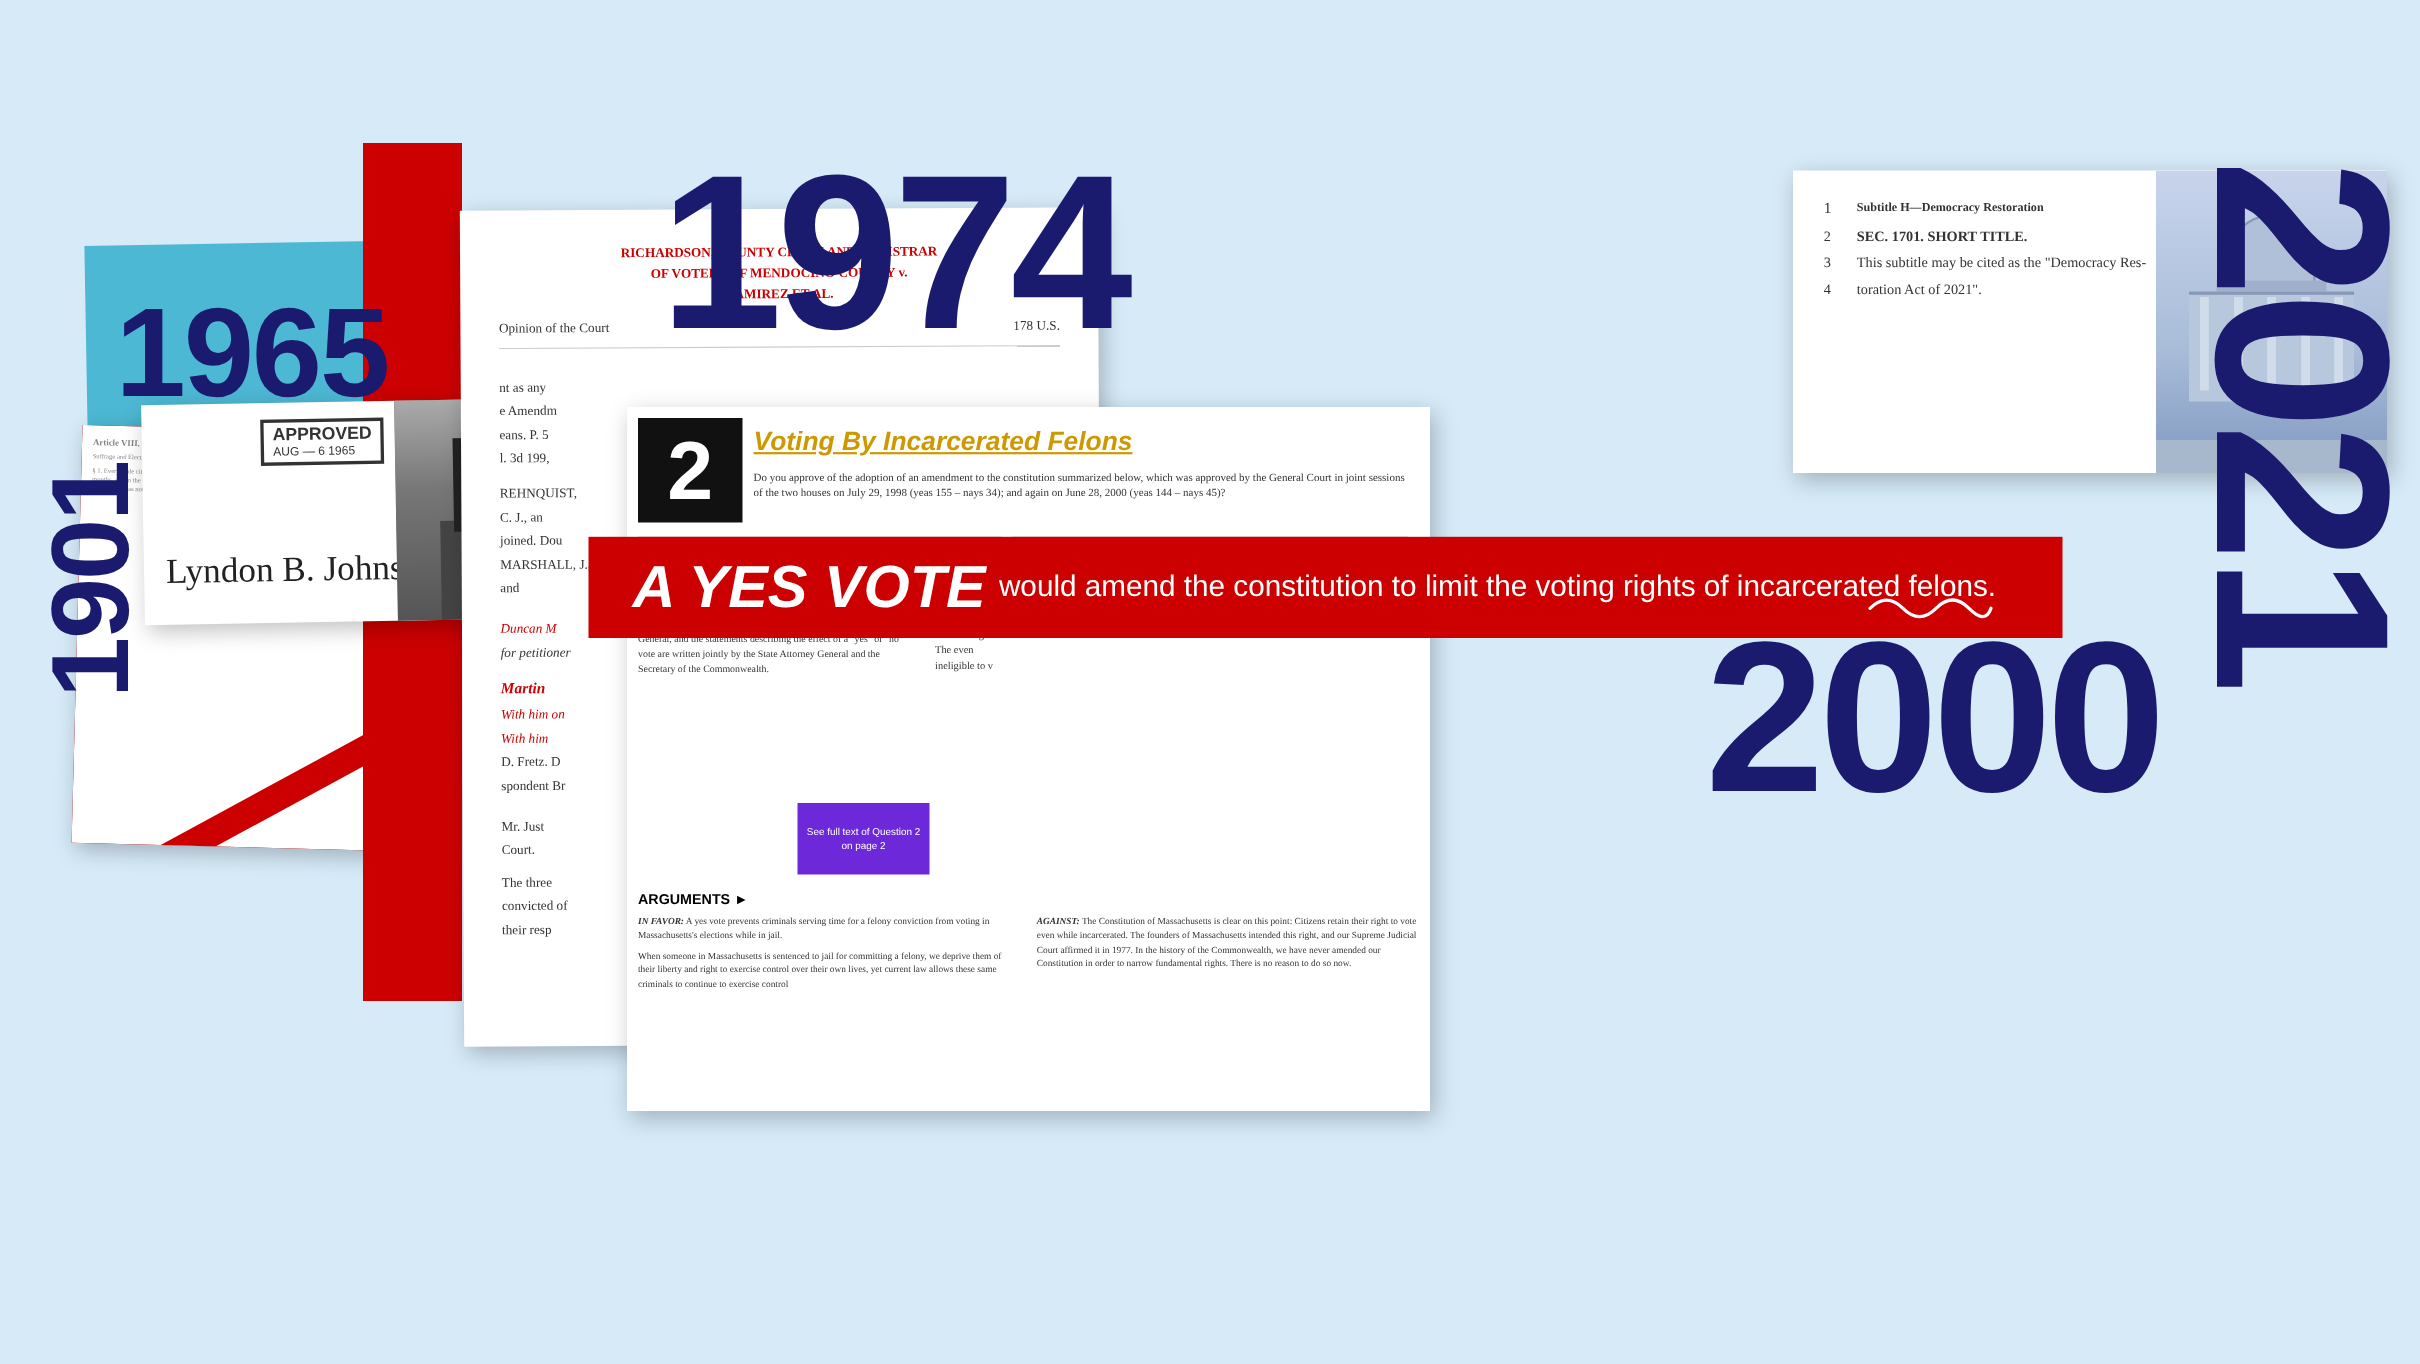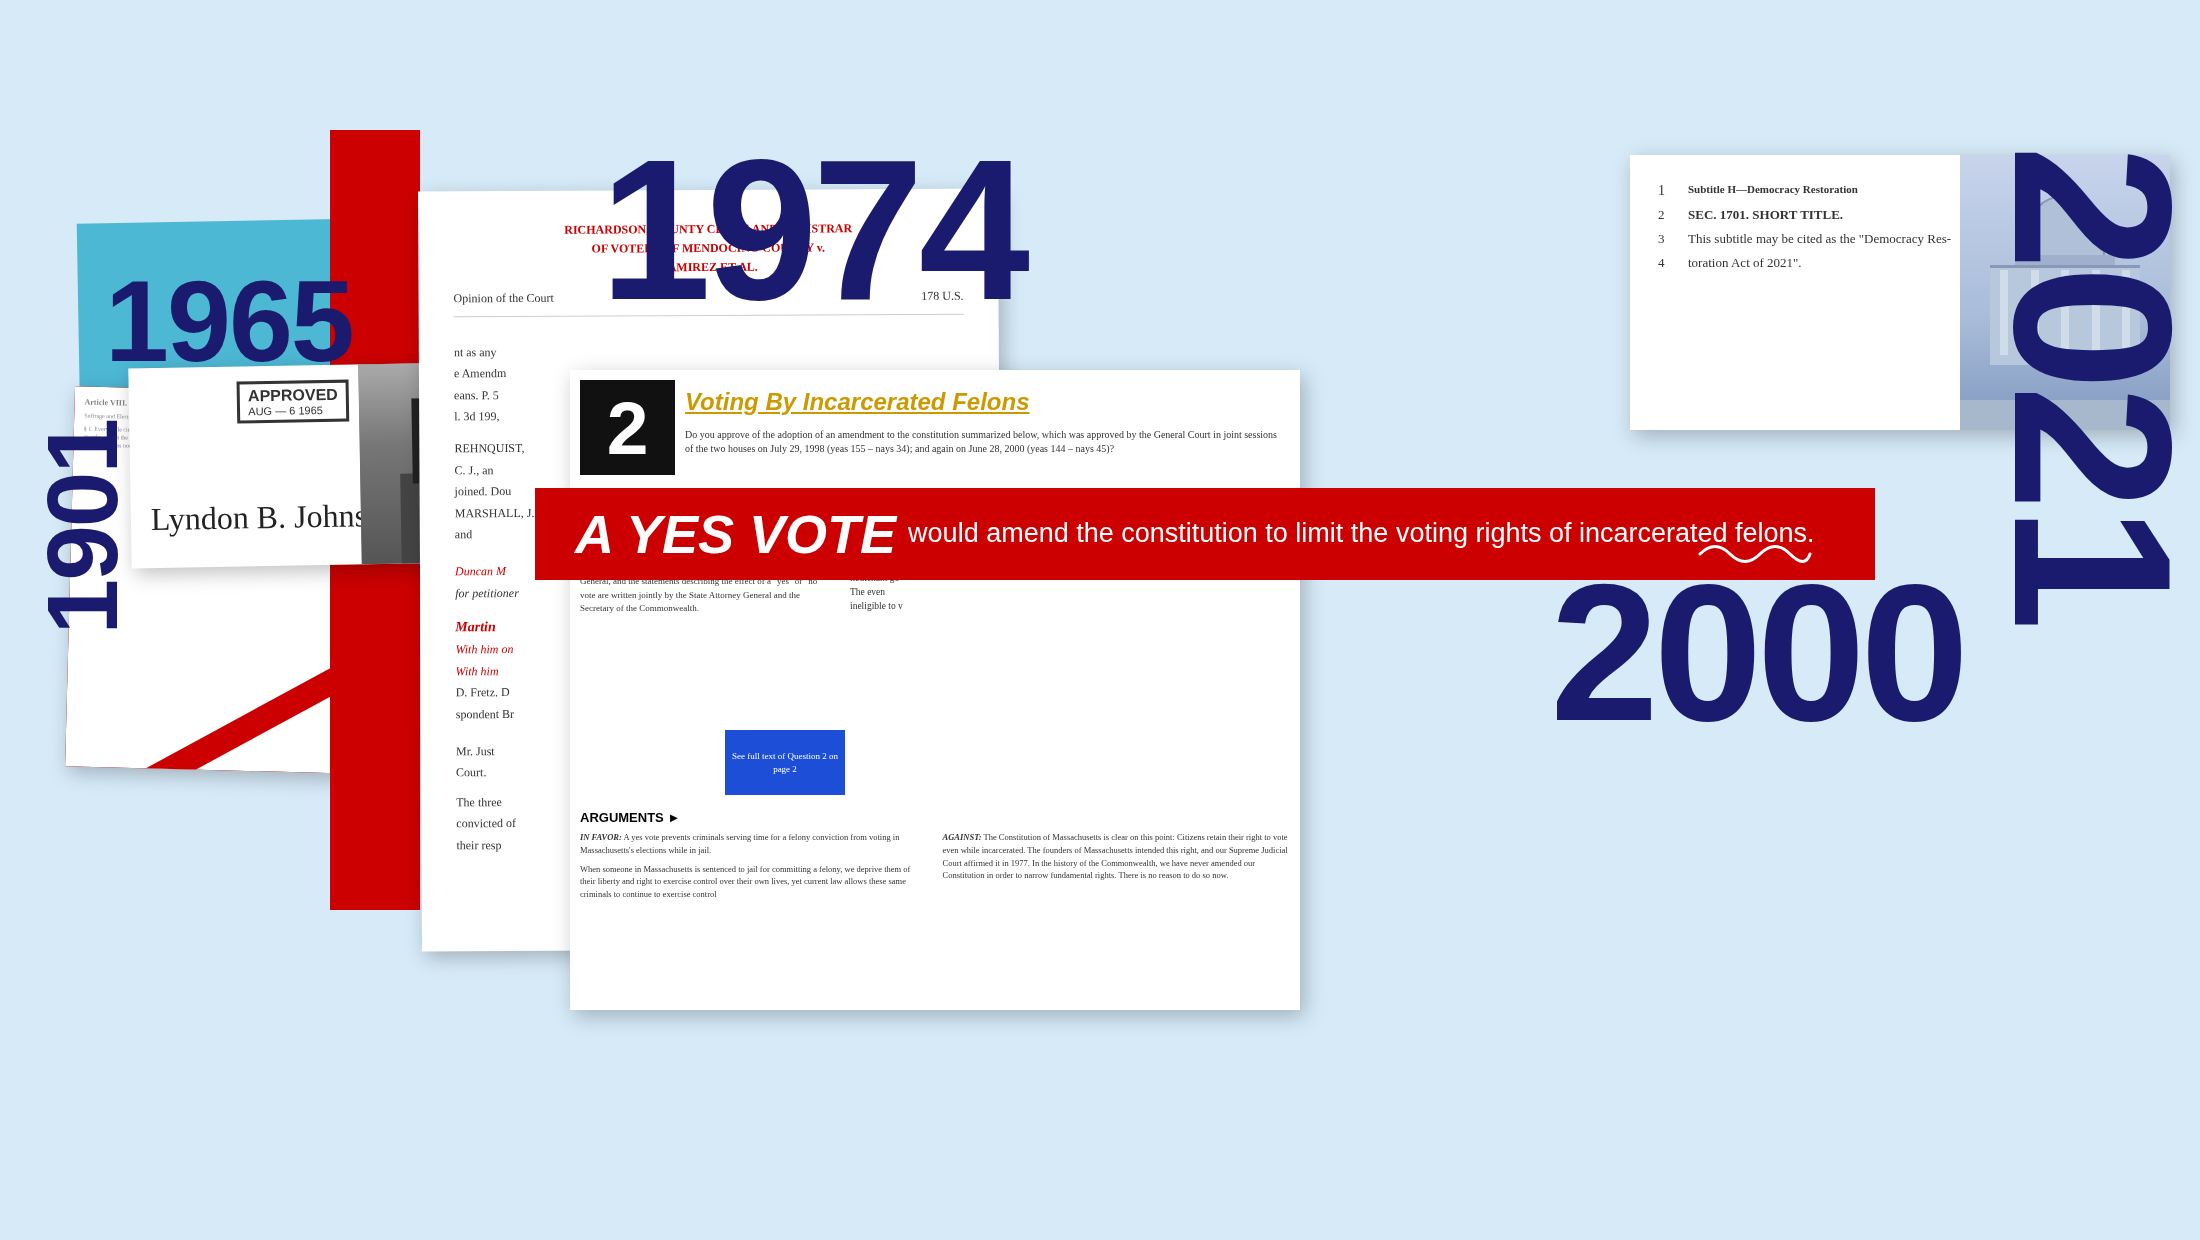--- a/index.html
+++ b/index.html
@@ -230,21 +230,21 @@
     </div>
 
     <div style="position:absolute;top:148px;left:10px;width:140px;font-size:8px;color:#333;font-weight:bold;line-height:1.3;font-family:Arial,sans-serif;">WHAT YOUR<br>VOTE WILL DO</div>
 
     <div style="position:absolute;top:172px;left:10px;width:250px;font-size:9px;line-height:1.5;color:#333;">
       <span style="font-weight:900;font-size:10px;">SUMMARY</span>
       <span style="font-weight:900;">►</span>
       <p style="margin-top:4px;">As required by law, summaries are written by the state Attorney General, and the statements describing the effect of a "yes" or "no" vote are written jointly by the State Attorney General and the Secretary of the Commonwealth.</p>
     </div>
 
-    <div style="position:absolute;top:360px;left:155px;width:120px;height:65px;background:#1d4ed8;color:white;font-size:9px;text-align:center;display:flex;align-items:center;justify-content:center;padding:5px;line-height:1.4;font-family:Liberation Serif, serif;">See full text of Question 2 on page 2</div>
+    <div style="position:absolute;top:360px;left:155px;width:120px;height:65px;background:#6d28d9;color:white;font-size:9px;text-align:center;display:flex;align-items:center;justify-content:center;padding:5px;line-height:1.4;font-family:Liberation Sans, sans-serif;">See full text of Question 2 on page 2</div>
 
     <div style="position:absolute;top:172px;left:280px;right:10px;font-size:9.5px;line-height:1.5;color:#333;">
       <p>This propos</p>
       <p>to a felony co</p>
       <p>lieutenant go</p>
       <p>The even</p>
       <p>ineligible to v</p>
     </div>
 
     <div style="position:absolute;top:440px;left:10px;right:10px;">

